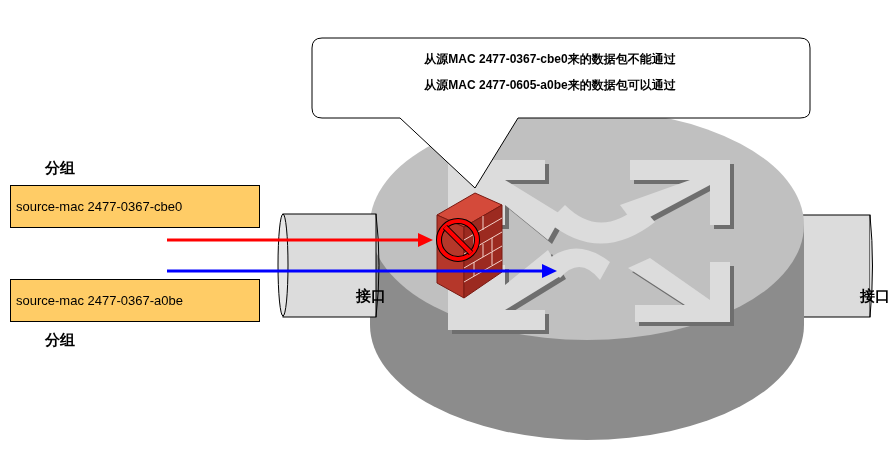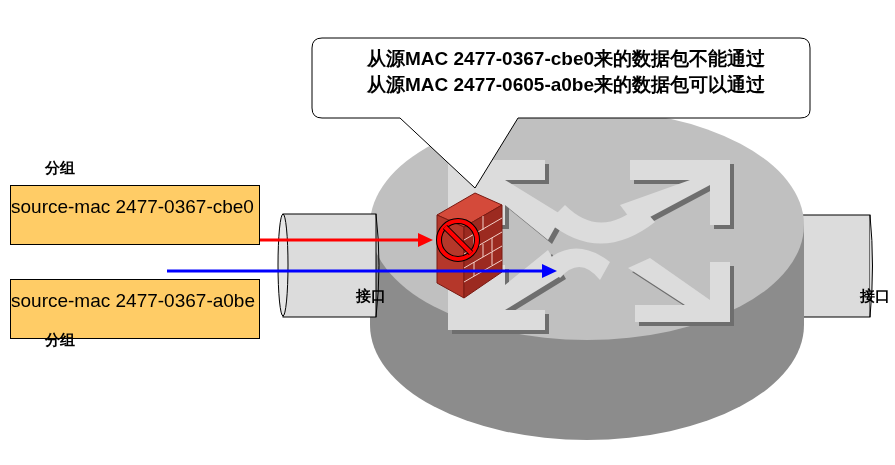--- a/index.html
+++ b/index.html
@@ -1,24 +1,24 @@
 <!DOCTYPE html>
 <html><head>
 <meta charset="utf-8">
 <style>
   html, body { margin:0; padding:0; background:#ffffff; }
   body { width:895px; height:465px; position:relative; overflow:hidden;
          font-family:"DejaVu Sans","Liberation Sans",sans-serif; }
   svg { position:absolute; left:0; top:0; }
   .label { position:absolute; font-size:15px; color:#000; white-space:nowrap; font-weight:bold;margin-left:32px; }
-  .pkt { position:absolute; left:10px; width:250px; height:60px; background:#ffcc66;
+  .pkt { position:absolute; left:10px; width:250px; height:43px; background:#ffcc66;
          border:1px solid #000; box-sizing:border-box; font-family:"Liberation Sans",sans-serif;
-         font-size:19px; line-height:42px; color:#000; white-space:nowrap; }
-  .callout-text { position:absolute; left:316px; top:46px; width:500px; text-align:center;
-         font-family:"Liberation Sans",sans-serif; font-size:19px; font-weight:bold; line-height:26px; color:#000; }
+         font-size:13px; line-height:42px; padding-left:5px; color:#000; white-space:nowrap; }
+  .callout-text { position:absolute; left:300px; top:46px; width:500px; text-align:center;
+         font-family:"Liberation Sans",sans-serif; font-size:12px; font-weight:bold; line-height:26px; color:#000; }
   .iface-label { position:absolute; font-size:15px; font-weight:bold; color:#000;margin-left:44px; }
 </style>
 </head>
 <body>
 
 <svg width="895" height="465" viewBox="0 0 895 465">
 
   <g>
     <rect x="780" y="215" width="90" height="102" fill="#dcdcdc" stroke="#000" stroke-width="1"></rect>
     <path d="M870 215 Q875 266 870 317" fill="#dcdcdc" stroke="#000" stroke-width="1"></path>

